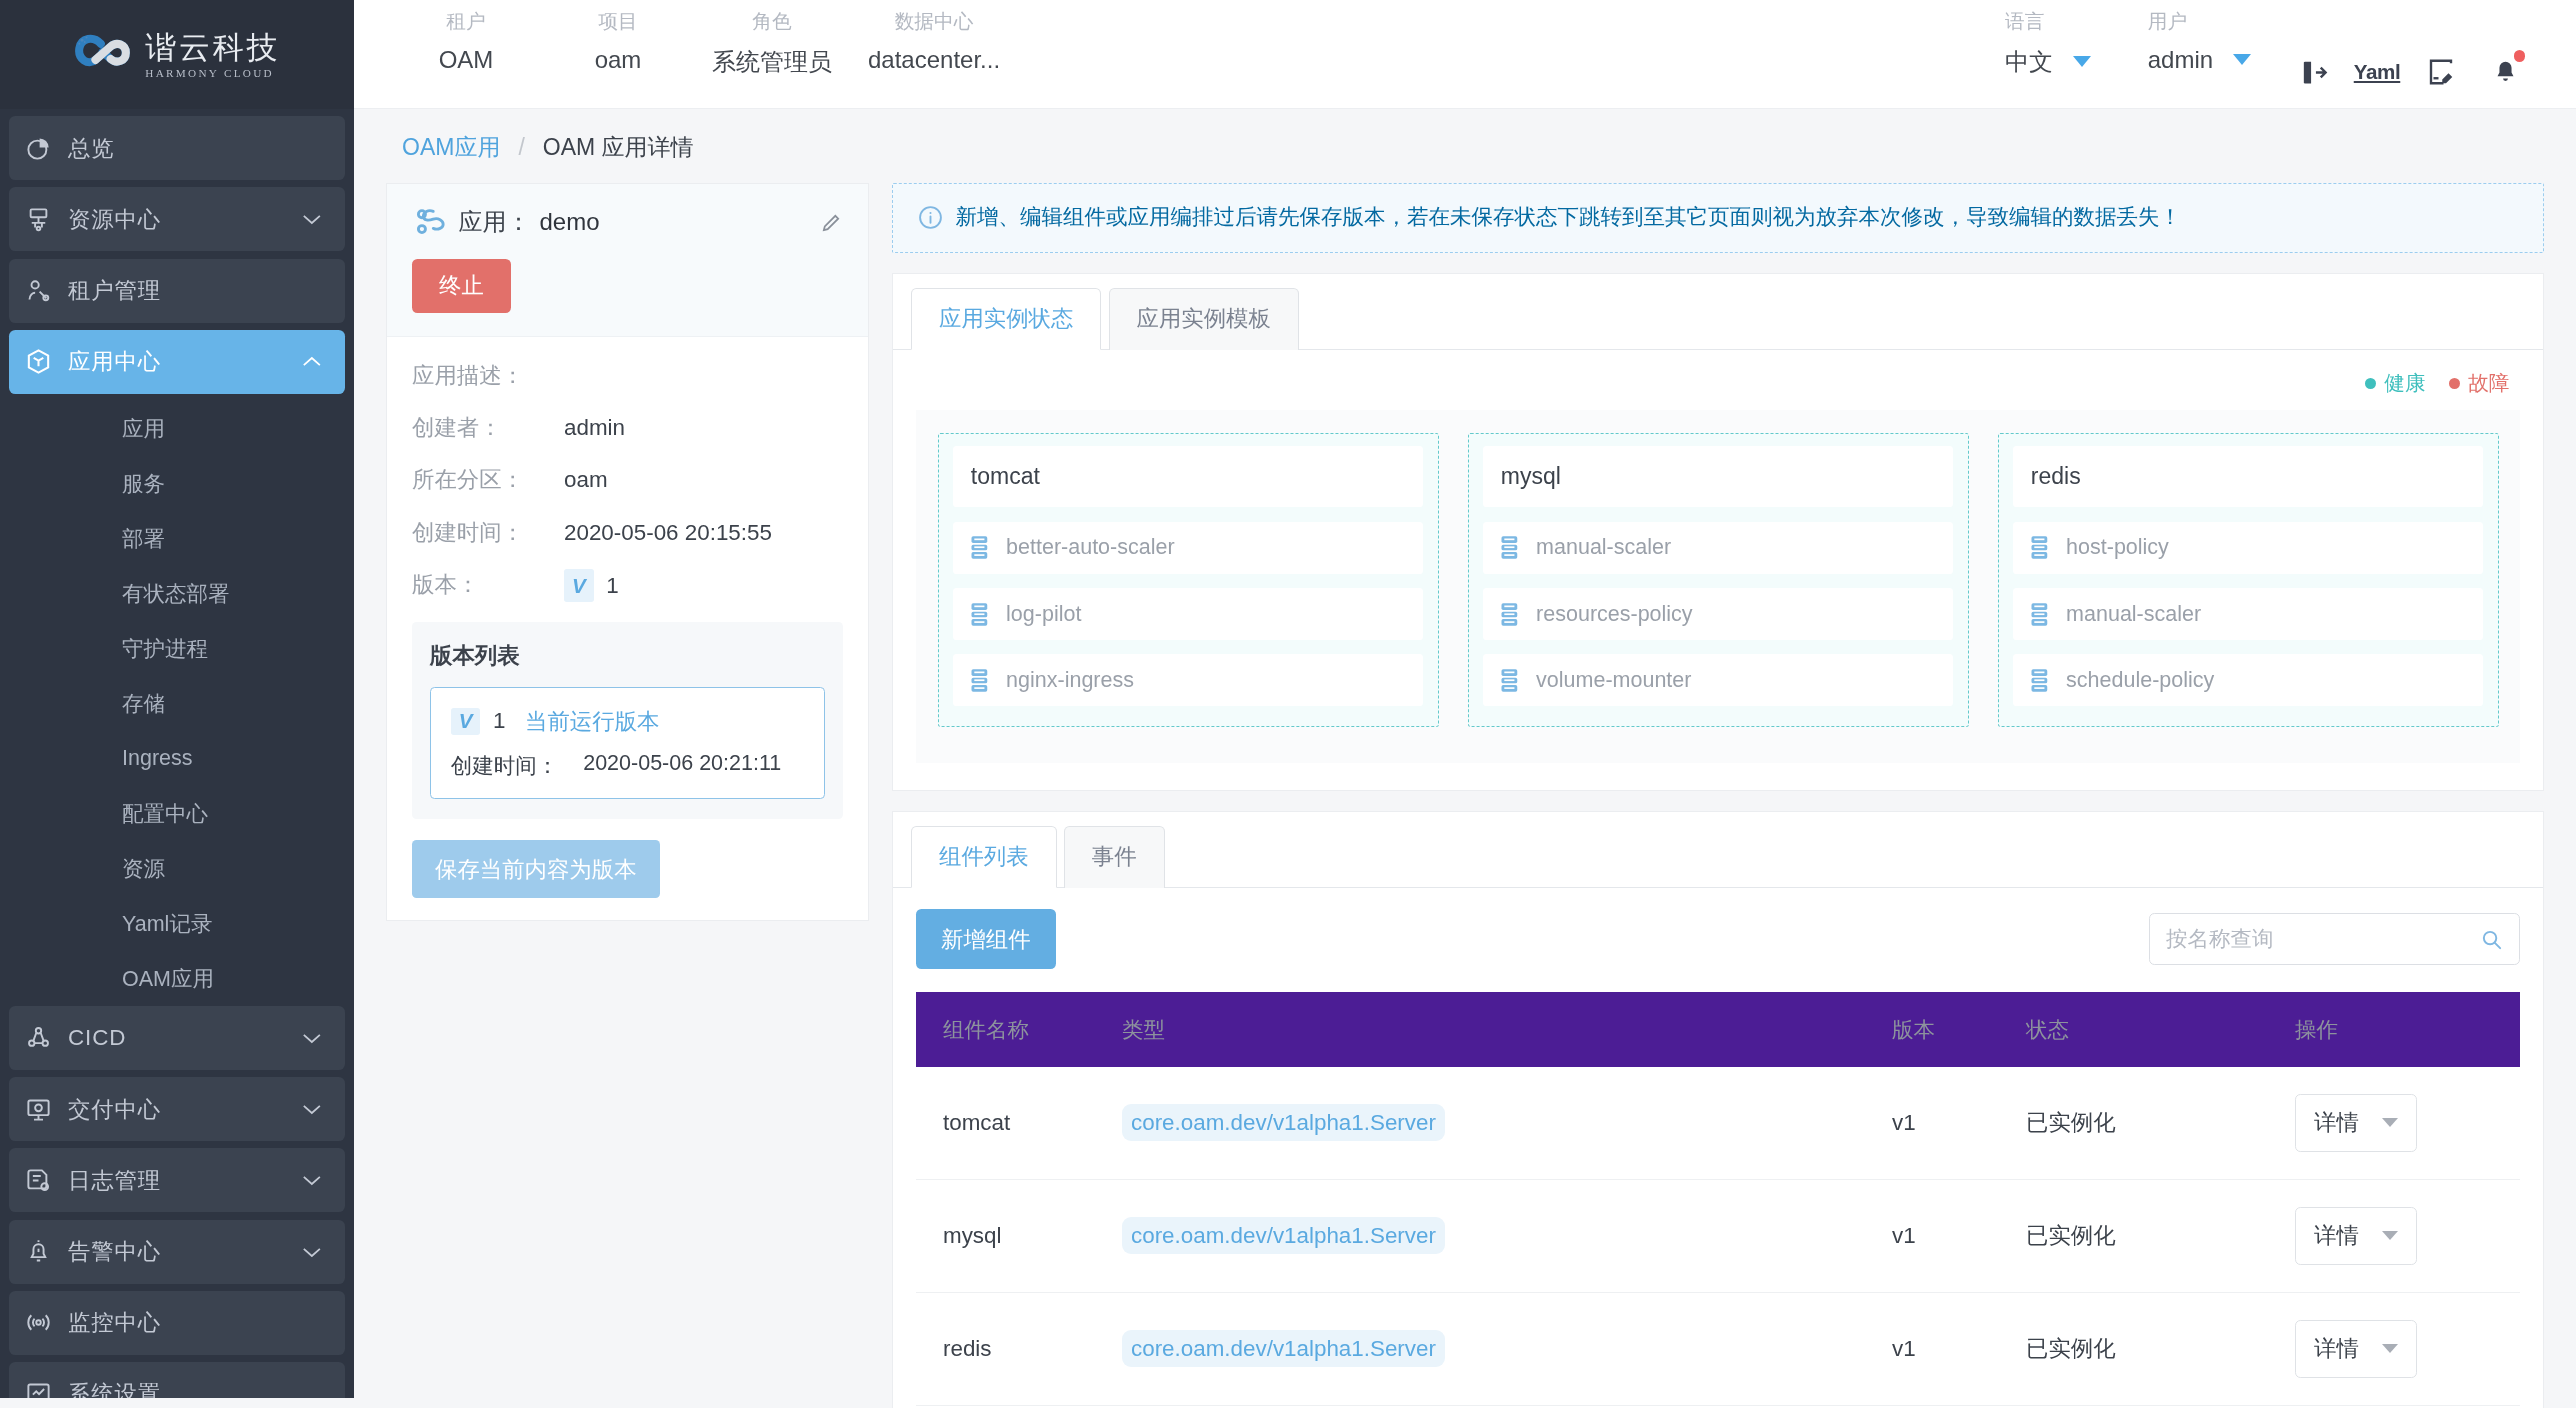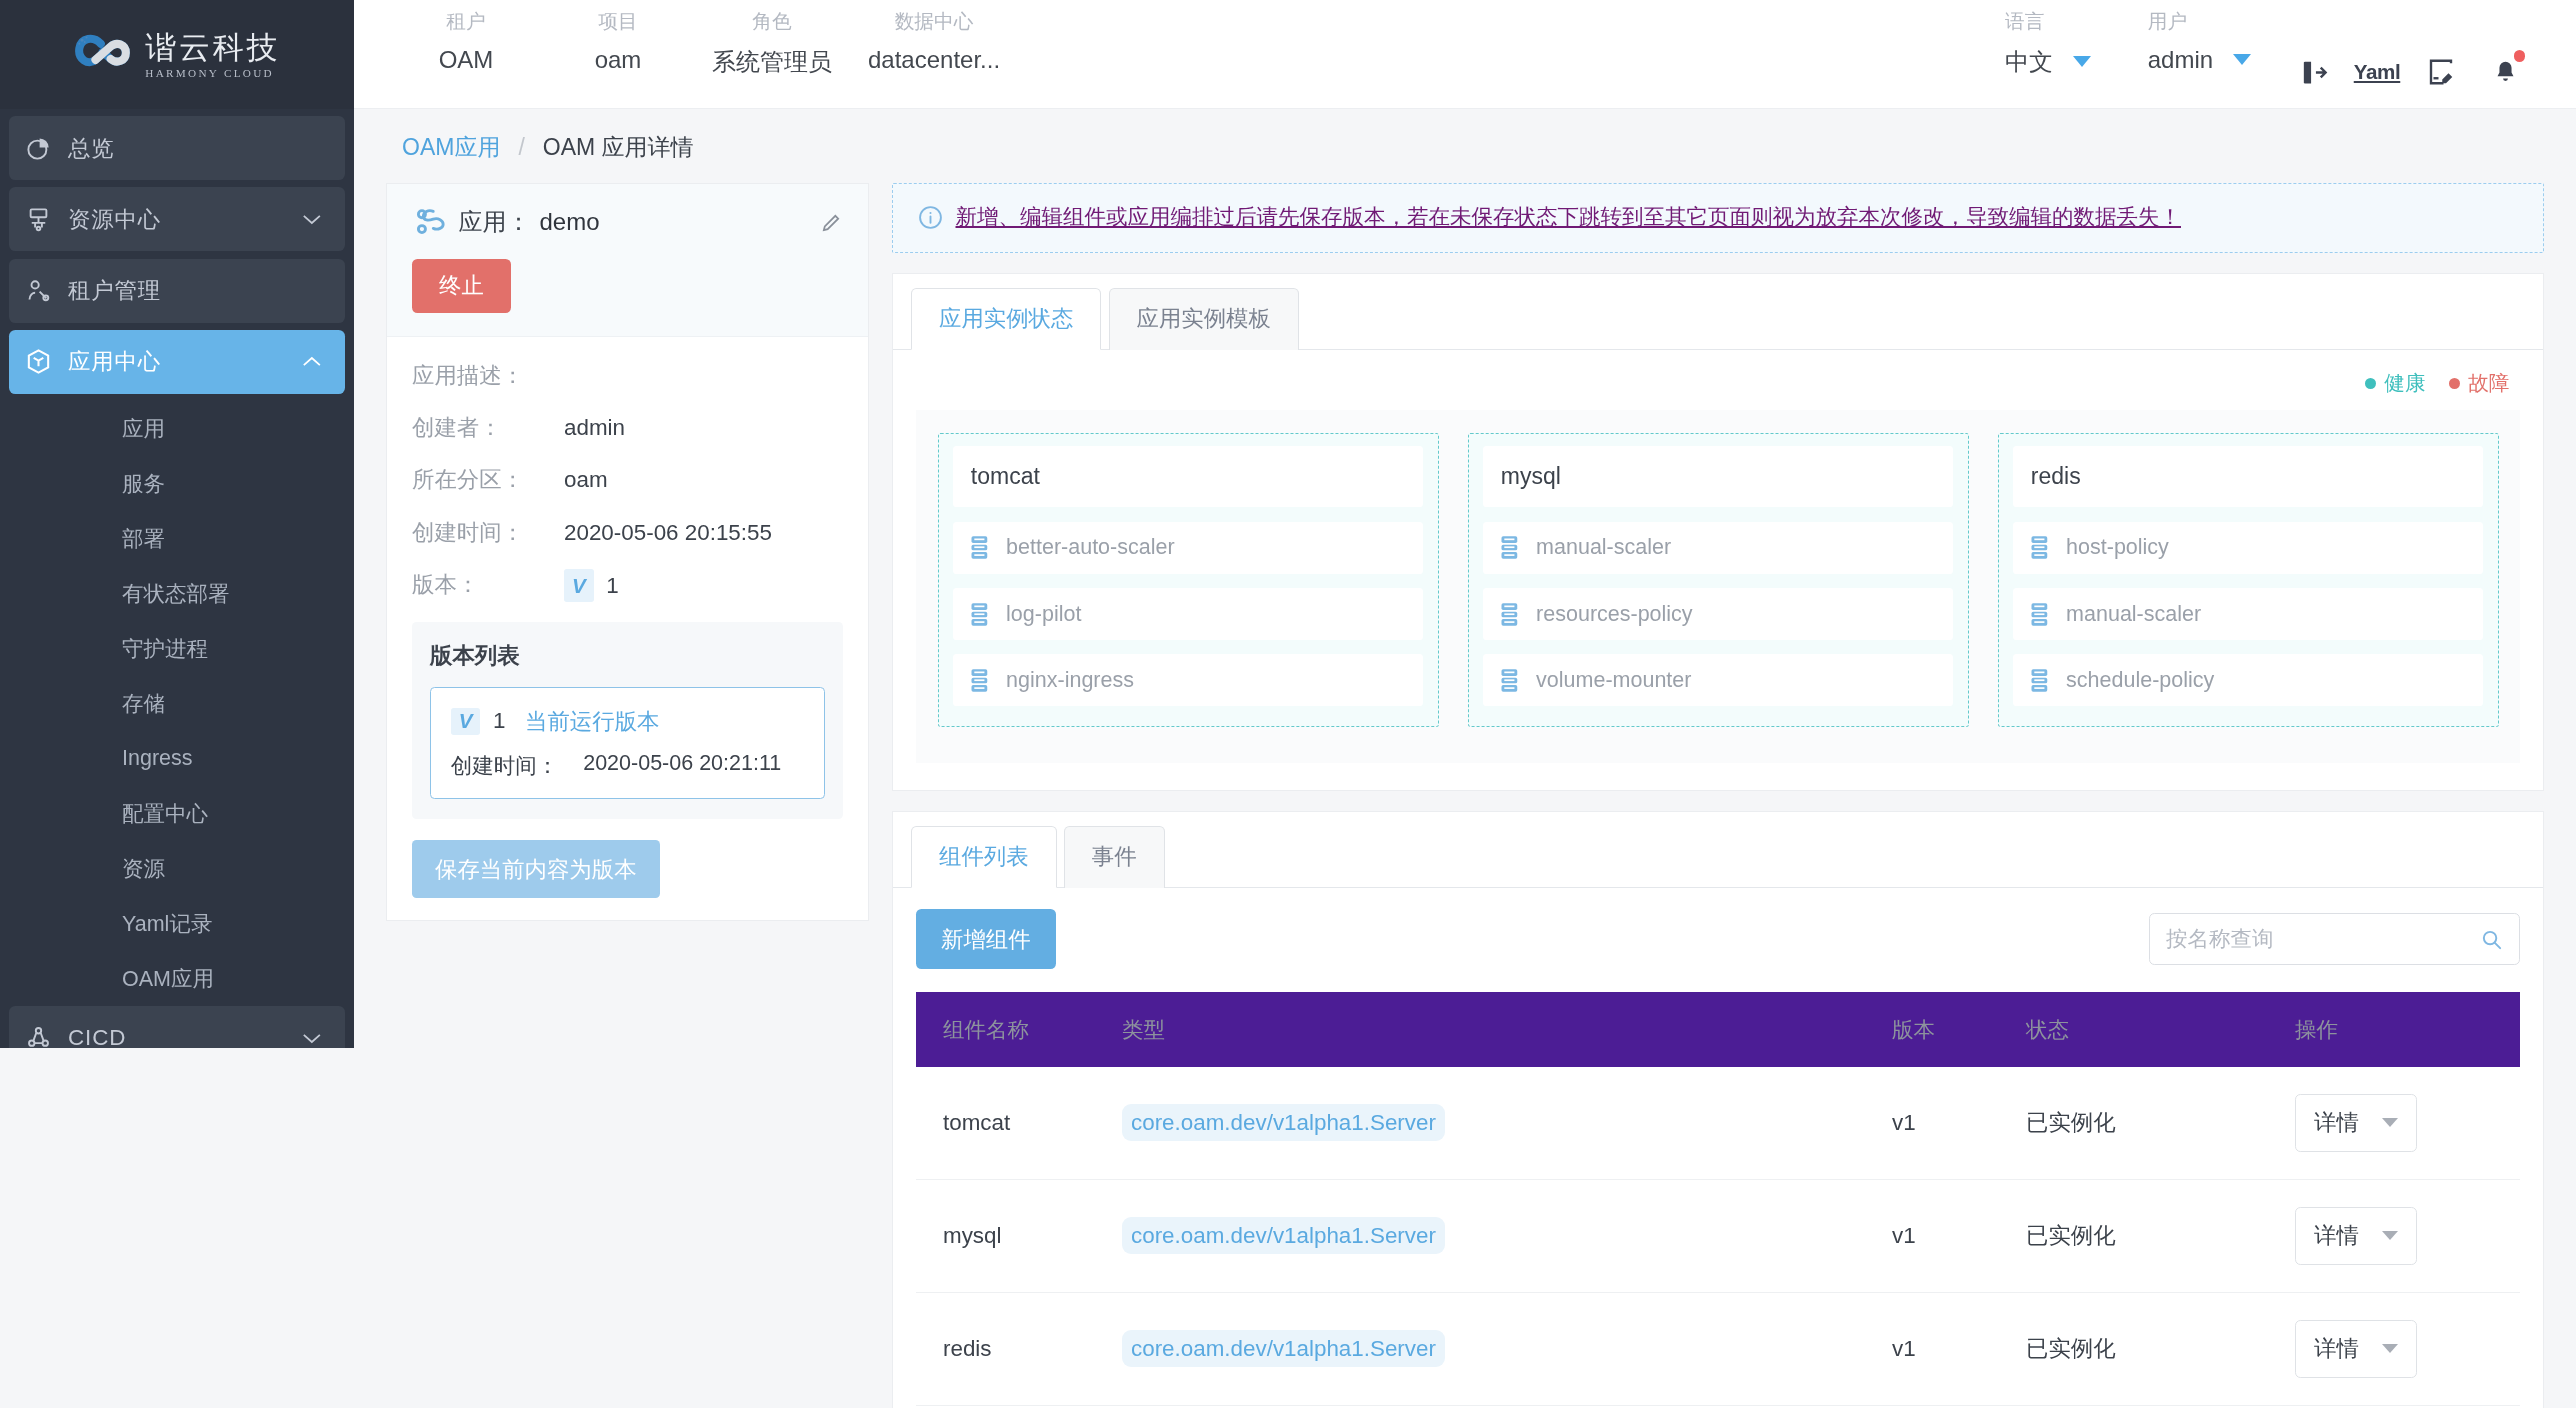--- a/index.html
+++ b/index.html
@@ -6,21 +6,21 @@
   html, body {
     width: 2576px; height: 1409px;
     font-family: "Liberation Sans", "DejaVu Sans", sans-serif;
     background: #f5f6f8;
     overflow: hidden;
   }
   body { display: flex; }
 
   
   .sidebar {
-    width: 354px; min-width: 354px; height: 1048px;
+    width: 354px; min-width: 354px; height: 1398px;
     background: #2e3542;
     display: flex; flex-direction: column;
     overflow: hidden;
   }
   .logo-area {
     height: 109px; min-height: 109px;
     display: flex; align-items: center; justify-content: center;
     background: #2b313d;
   }
   .logo-mark { width: 59px; height: 45px; margin-right: 12.5px; }
@@ -143,21 +143,21 @@
 
   
   .rightcol { flex: 1; display: flex; flex-direction: column; min-width: 0; gap: 19.7px; }
 
   .alert {
     border: 0.9px dashed #9ccdef; background: #f3f9fd;
     padding: 19.7px 25px; display: flex; align-items: center;
     border-radius: 1.8px;
   }
   .alert-ico { width: 25px; height: 25px; min-width: 25px; margin-right: 12.5px; }
-  .alert-text { font-size: 21.5px; color: #701a75; line-height: 1.35; text-decoration: underline; }
+  .alert-text { font-size: 21.5px; color: #0369a1; line-height: 1.35; }
 
   .panel { background: #ffffff; border: 0.9px solid #ebedf0; padding: 0; }
 
   .tabs { display: flex; padding: 14.3px 18px 0 18px; border-bottom: 0.9px solid #e4e7eb; }
   .tab {
     font-size: 22.4px; padding: 14.3px 27px; cursor: pointer;
     border: 0.9px solid #e0e3e7; border-bottom: none;
     border-radius: 5.4px 5.4px 0 0; color: #7b8290;
     background: #f7f8f9; margin-right: 7.2px; margin-bottom: -0.9px;
   }

